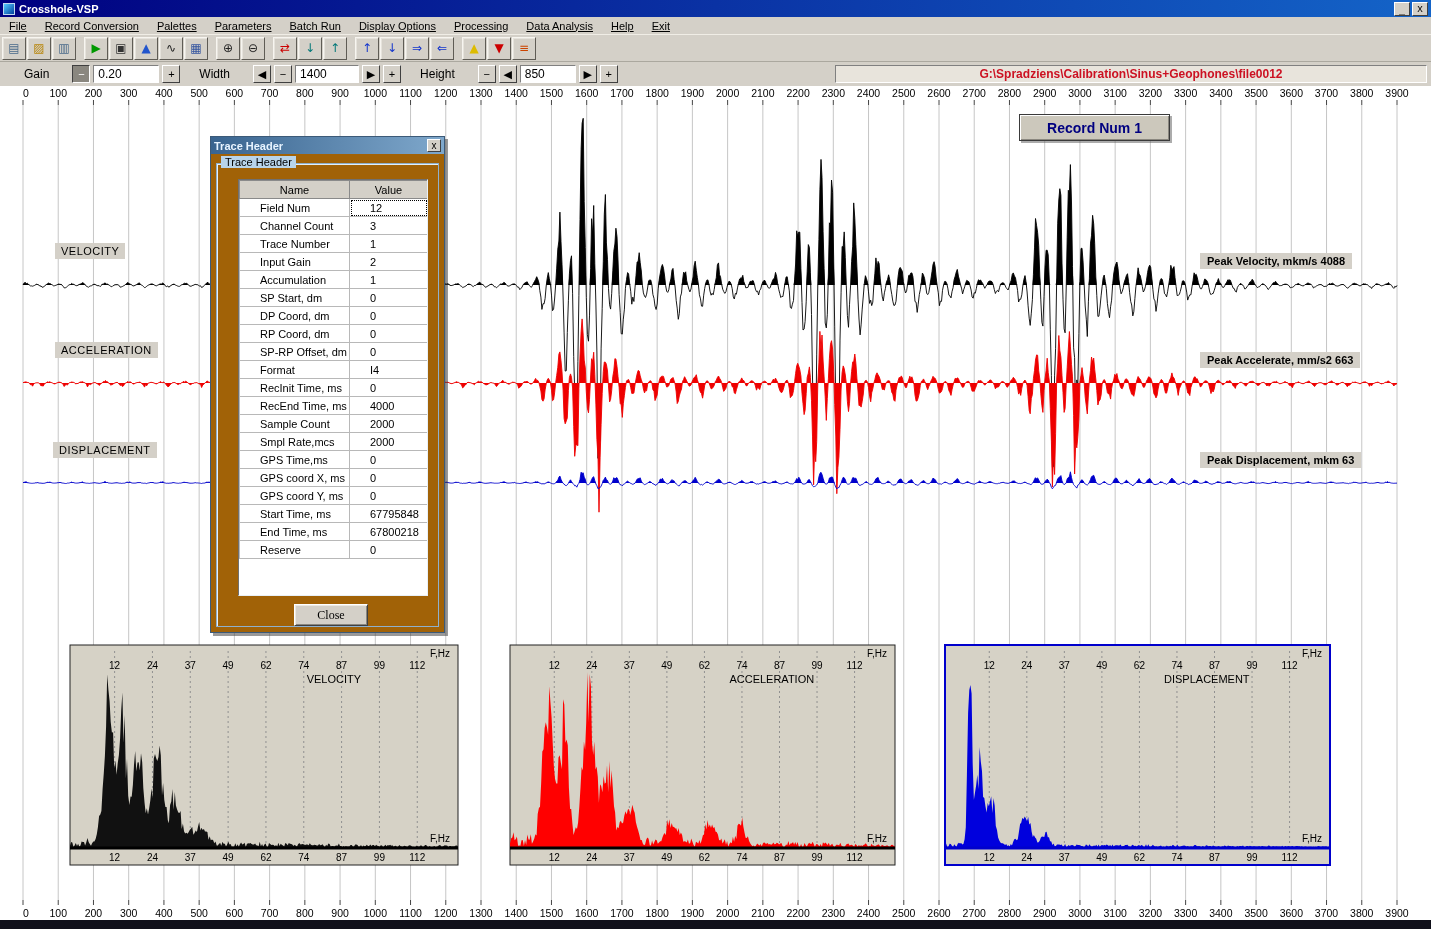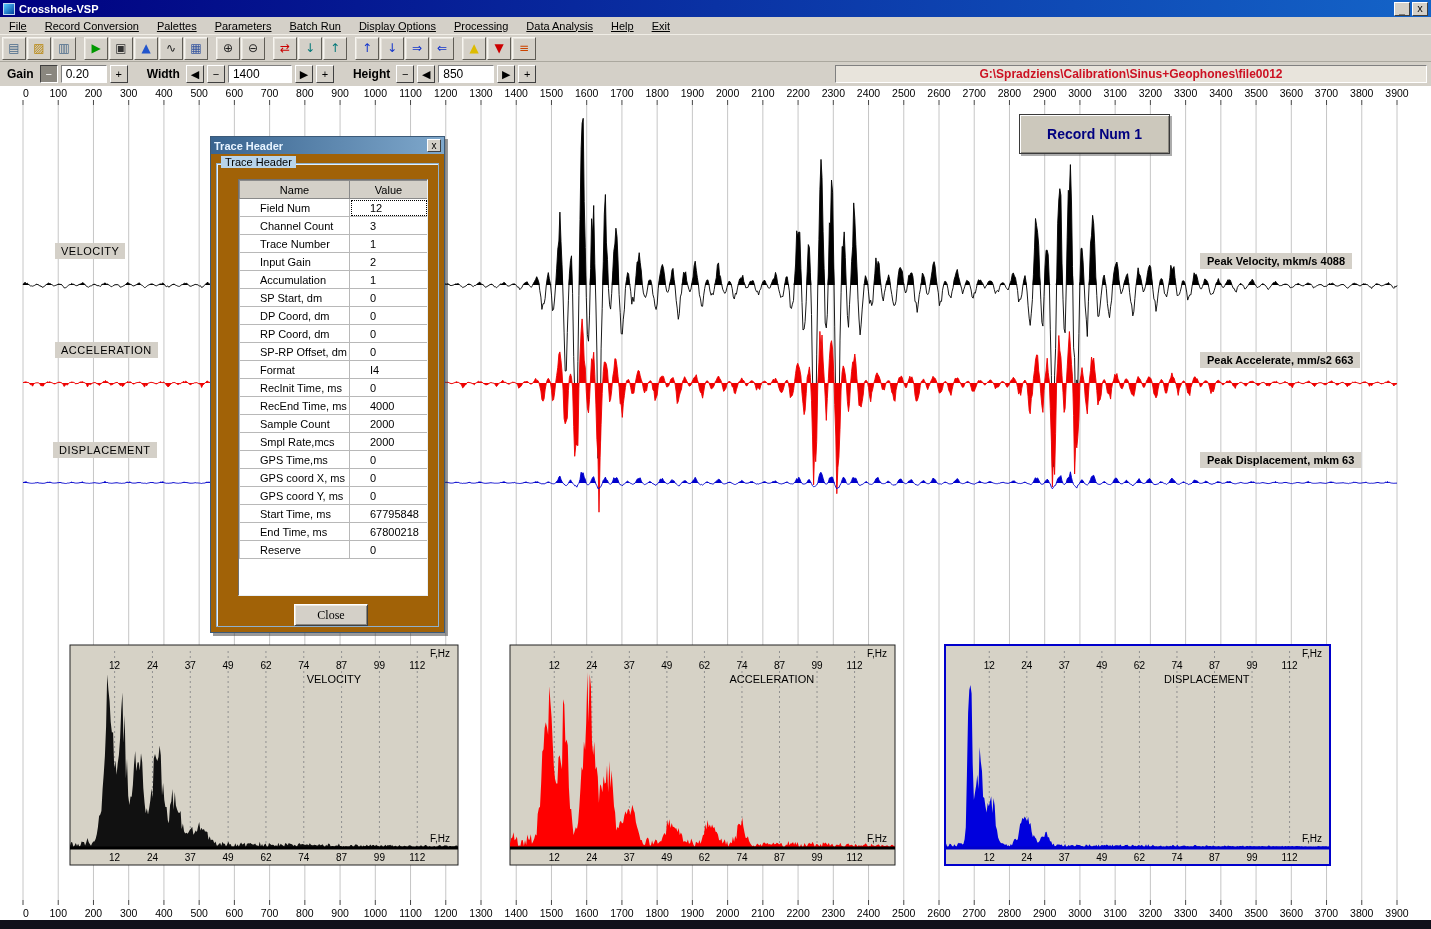--- a/index.html
+++ b/index.html
@@ -9,37 +9,37 @@
   
   .titlebar{height:17px;background:linear-gradient(90deg,#000080,#1464c8);display:flex;align-items:center;padding:8px 3px;}
   .title-icon{width:12px;height:12px;background:linear-gradient(135deg,#55ccff,#0040a0);border:1px solid #c0d8f0;margin-right:4px;flex:none;}
   .title-text{color:#fff;font-size:11px;font-weight:bold;flex:1;}
   .tb-btn{width:16px;height:14px;background:#d4d0c8;border:1px solid;border-color:#ffffff #404040 #404040 #ffffff;font-size:10px;line-height:11px;text-align:center;margin-left:2px;font-family:"DejaVu Sans Mono",monospace;padding:0;}
   .menubar{height:18px;background:#d4d0c8;display:flex;align-items:center;border-bottom:1px solid #f0ede6;text-decoration:underline;}
   .menu-item{padding:2px 9px;cursor:default;white-space:nowrap;}
   .toolbar{height:27px;background:#d4d0c8;display:flex;align-items:center;padding:1px 2px;border-bottom:1px solid #aba89f;}
   .tbtn{width:24px;height:23px;background:#d4d0c8;border:1px solid;border-color:#f7f5f0 #5f5c55 #5f5c55 #f7f5f0;box-shadow:inset 1px 1px 0 #e6e3dc;font-size:12px;line-height:19px;text-align:center;padding:0;margin-right:1px;font-family:"DejaVu Sans",sans-serif;}
   .controlsbar{height:24px;display:flex;align-items:center;gap:3px;padding:0 4px;}
-  .ctl-label{font-weight:bold;font-size:12px;margin:0 3px;}
+  .ctl-label{font-weight:normal;font-size:12px;margin:0 20px;}
   .ctl-btn{min-width:18px;height:18px;background:#d4d0c8;border:1px solid;border-color:#ffffff #404040 #404040 #ffffff;font-size:11px;padding:0 2px;font-family:inherit;}
   .ctl-btn.dark{background:#8a877f;color:#fff;border-color:#404040 #ffffff #ffffff #404040;}
   .ctl-field{height:18px;border:1px solid;border-color:#808080 #ffffff #ffffff #808080;background:#fff;font-size:12px;padding:0 4px;font-family:inherit;}
   .filepath{margin-left:auto;width:592px;height:18px;border:1px solid;border-color:#808080 #ffffff #ffffff #808080;background:#e8e4dc;color:#cc1122;font-weight:bold;font-size:12px;display:flex;align-items:center;justify-content:center;white-space:nowrap;overflow:hidden;}
 
   
   .plot-wrap{position:absolute;left:0;top:86px;width:1431px;height:834px;background:#ffffff;}
   #plot-svg{position:absolute;left:0;top:0;width:1431px;height:834px;}
   svg text{font-family:"Liberation Sans",sans-serif;}
   .ruler-t{font-size:10.5px;fill:#000;}
   .spec-t{font-size:10px;fill:#000;}
   .spec-label{font-size:11px;fill:#000;}
 
   .trace-label{position:absolute;background:#d4d0c8;color:#000;font-size:11px;padding:2px 6px;letter-spacing:.5px;}
   .peak-label{position:absolute;background:#d4d0c8;color:#000;font-size:11px;font-weight:bold;padding:2px 7px;white-space:nowrap;}
-  .record-badge{position:absolute;left:1019px;top:28px;width:151px;height:40px;background:#ccc8bc;border:1px solid #3a3a3a;box-shadow:inset 1px 1px 0 #ffffff,inset -1px -1px 0 #8a877f,2px 2px 0 rgba(90,90,90,.5);color:#000080;font-weight:bold;font-size:14px;display:flex;align-items:center;justify-content:center;}
+  .record-badge{position:absolute;left:1019px;top:28px;width:151px;height:27px;background:#ccc8bc;border:1px solid #3a3a3a;box-shadow:inset 1px 1px 0 #ffffff,inset -1px -1px 0 #8a877f,2px 2px 0 rgba(90,90,90,.5);color:#000080;font-weight:bold;font-size:14px;display:flex;align-items:center;justify-content:center;}
 
   
   .dialog{position:absolute;left:210px;top:50px;width:235px;height:497px;background:#a16207;border:1px solid #3c5a78;box-shadow:3px 3px 0 rgba(70,70,70,.55);z-index:10;}
   .dlg-title{height:17px;background:linear-gradient(90deg,#39648f,#7fa8cc);display:flex;align-items:center;padding:0 3px;}
   .dlg-title-text{color:#e8f4ff;font-size:11px;font-weight:bold;flex:1;}
   .dlg-close{width:14px;height:13px;background:#d4d0c8;border:1px solid;border-color:#ffffff #404040 #404040 #ffffff;font-size:10px;line-height:10px;text-align:center;padding:0;}
   .dlg-group{position:absolute;left:5px;top:26px;right:5px;bottom:5px;border:1px solid #8fb0cc;box-shadow:inset 1px 1px 0 #e4f0fa;}
   .dlg-group-label{position:absolute;left:10px;top:19px;background:#b8d4ea;padding:0 4px;font-size:11px;z-index:2;}
   .dlg-table-wrap{position:absolute;left:27px;top:42px;width:190px;height:417px;background:#fff;border:1px solid;border-color:#707070 #e8f0f8 #e8f0f8 #707070;overflow:hidden;}
   table.dlg-table{border-collapse:collapse;width:188px;table-layout:fixed;}
@@ -93,21 +93,21 @@
     <button class="tbtn" style="color: rgb(17, 51, 204);">⇒</button>
     <button class="tbtn" style="color: rgb(17, 51, 204);">⇐</button>
     <button class="tbtn" style="color: rgb(221, 187, 0); margin-left: 7px;">▲</button>
     <button class="tbtn" style="color: rgb(204, 0, 0);">▼</button>
     <button class="tbtn" style="color: rgb(204, 68, 0);">≡</button>
   </div>
 
 <div class="controlsbar">
   <span class="ctl-label">Gain</span>
   <button class="ctl-btn dark">−</button>
-  <input class="ctl-field" style="width: 46px;" value="0.20">
+  <input class="ctl-field" style="width: 66px;" value="0.20">
   <button class="ctl-btn">+</button>
 
   <span class="ctl-label" style="margin-left:16px">Width</span>
   <button class="ctl-btn">◀</button>
   <button class="ctl-btn">−</button>
   <input class="ctl-field" style="width: 64px;" value="1400">
   <button class="ctl-btn">▶</button>
   <button class="ctl-btn">+</button>
 
   <span class="ctl-label" style="margin-left:16px">Height</span>

